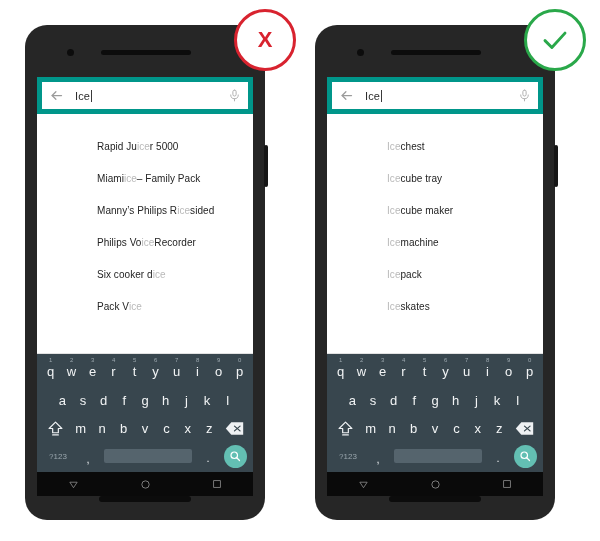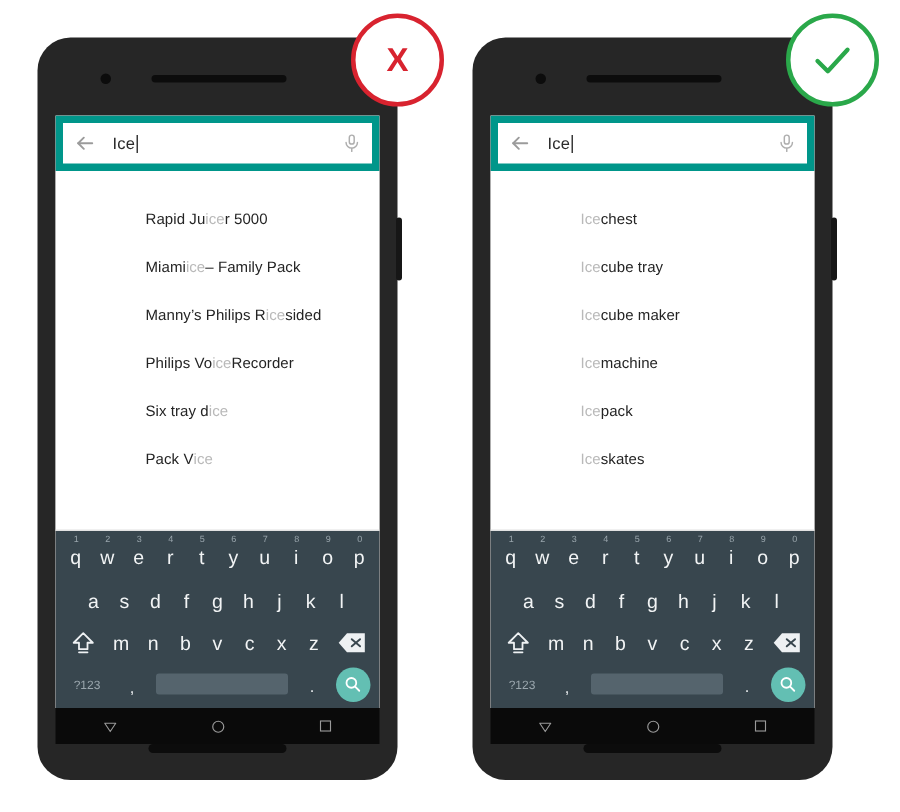--- a/index.html
+++ b/index.html
@@ -346,21 +346,21 @@
             <span class="lit">Manny’s Philips R</span>
             <span class="dim">ice</span>
             <span class="lit"> sided</span>
           </div>
           <div class="suggestion">
             <span class="lit">Philips Vo</span>
             <span class="dim">ice</span>
             <span class="lit"> Recorder</span>
           </div>
           <div class="suggestion">
-            <span class="lit">Six tray d</span>
+            <span class="lit">Six cooker d</span>
             <span class="dim">ice</span>
           </div>
           <div class="suggestion">
             <span class="lit">Pack V</span>
             <span class="dim">ice</span>
           </div>
         </div>
 
       <div class="keyboard">
         <div class="krow top">

